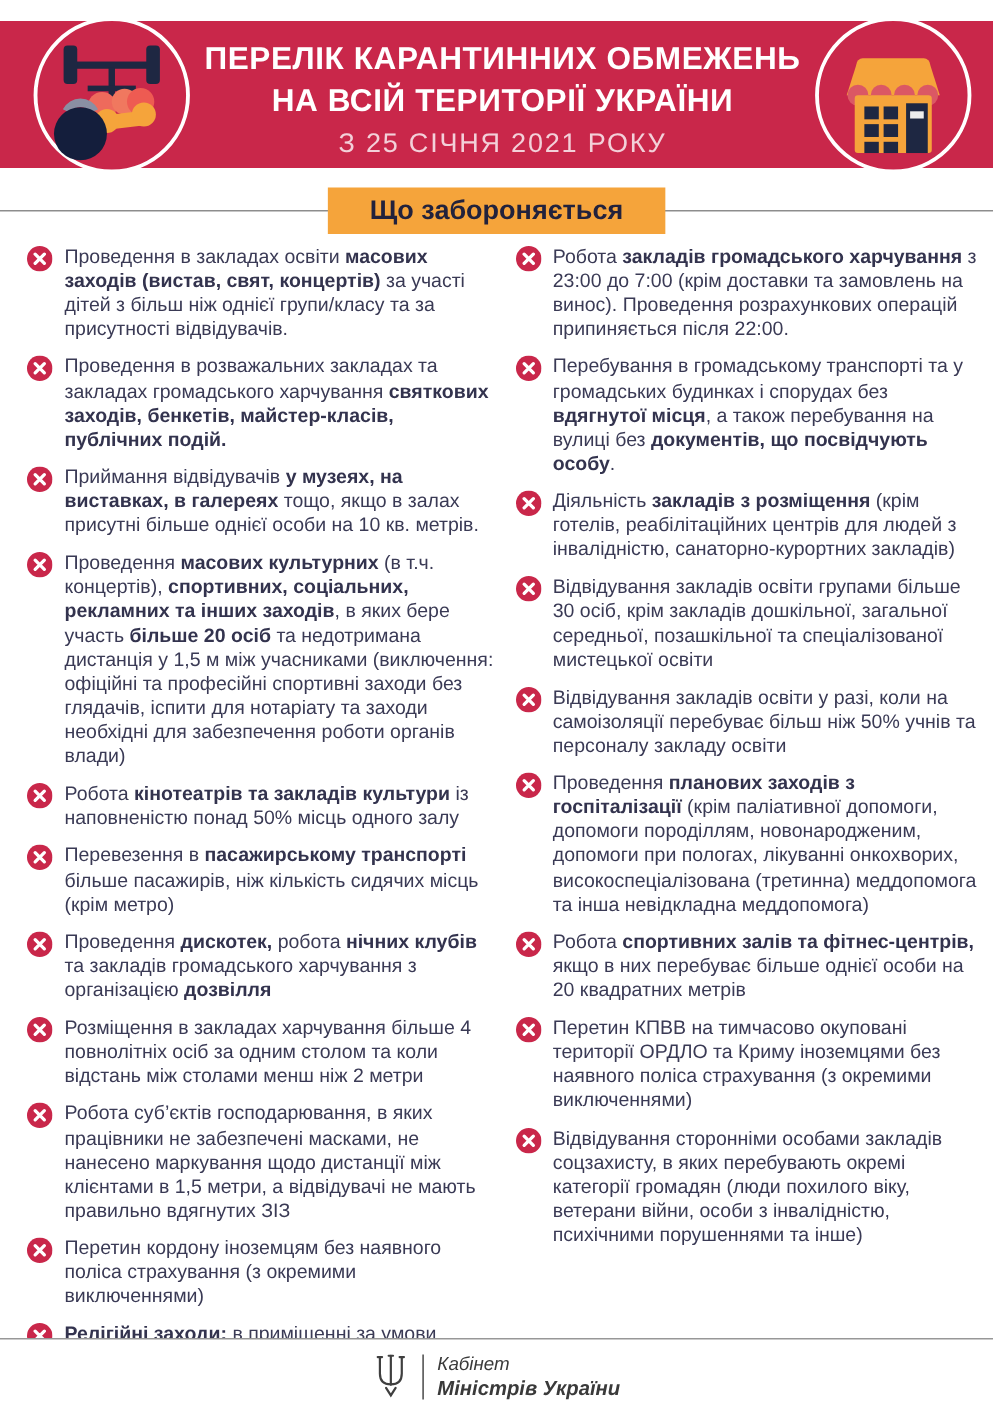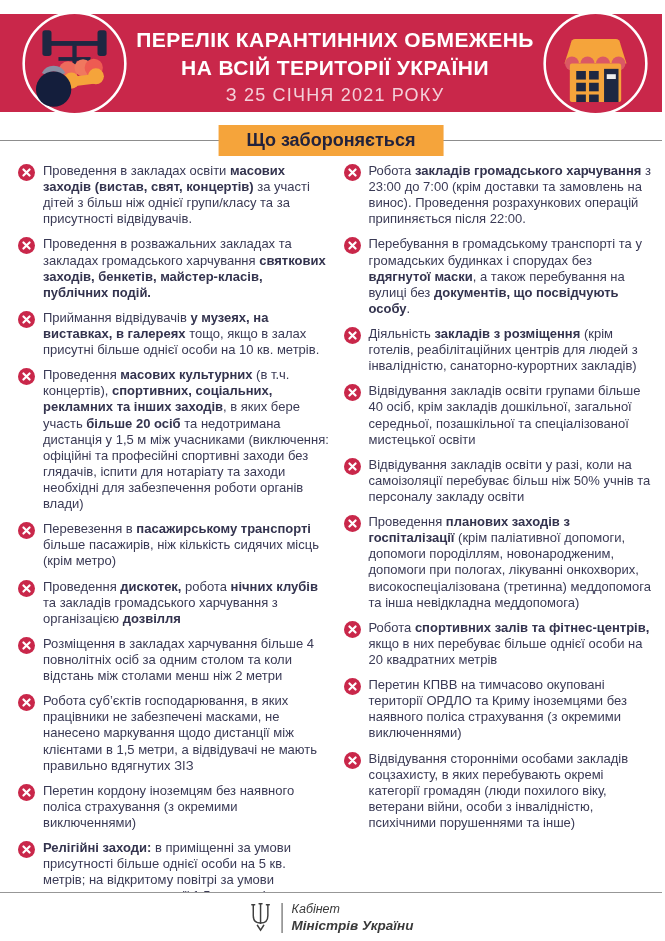--- a/index.html
+++ b/index.html
@@ -138,20 +138,27 @@
               <circle cx="10" cy="10" r="10" fill="var(--icon-crimson)"></circle>
               <path d="M6.4 6.4 L13.6 13.6 M13.6 6.4 L6.4 13.6" stroke="#fff" stroke-width="2.6" stroke-linecap="round"></path>
             </svg></span>
           <span class="itext"><span>Проведення </span><b>масових культурних</b><span> (в т.ч. концертів), </span><b>спортивних, соціальних, рекламних та інших заходів</b><span>, в яких бере участь </span><b>більше 20 осіб</b><span> та недотримана дистанція у 1,5 м між учасниками (виключення: офіційні та професійні спортивні заходи без глядачів, іспити для нотаріату та заходи необхідні для забезпечення роботи органів влади)</span></span>
         </div>
         <div class="item">
           <span class="xicon"><svg viewBox="0 0 20 20" width="17" height="17">
               <circle cx="10" cy="10" r="10" fill="var(--icon-crimson)"></circle>
               <path d="M6.4 6.4 L13.6 13.6 M13.6 6.4 L6.4 13.6" stroke="#fff" stroke-width="2.6" stroke-linecap="round"></path>
             </svg></span>
+          <span class="itext"><span>Робота </span><b>кінотеатрів та закладів культури</b><span> із наповненістю понад 50% місць одного залу</span></span>
+        </div>
+        <div class="item">
+          <span class="xicon"><svg viewBox="0 0 20 20" width="17" height="17">
+              <circle cx="10" cy="10" r="10" fill="var(--icon-crimson)"></circle>
+              <path d="M6.4 6.4 L13.6 13.6 M13.6 6.4 L6.4 13.6" stroke="#fff" stroke-width="2.6" stroke-linecap="round"></path>
+            </svg></span>
           <span class="itext"><span>Перевезення в </span><b>пасажирському транспорті</b><span> більше пасажирів, ніж кількість сидячих місць (крім метро)</span></span>
         </div>
         <div class="item">
           <span class="xicon"><svg viewBox="0 0 20 20" width="17" height="17">
               <circle cx="10" cy="10" r="10" fill="var(--icon-crimson)"></circle>
               <path d="M6.4 6.4 L13.6 13.6 M13.6 6.4 L6.4 13.6" stroke="#fff" stroke-width="2.6" stroke-linecap="round"></path>
             </svg></span>
           <span class="itext"><span>Проведення </span><b>дискотек,</b><span> робота </span><b>нічних клубів</b><span> та закладів громадського харчування з організацією </span><b>дозвілля</b></span>
         </div>
         <div class="item">
@@ -189,35 +196,35 @@
               <circle cx="10" cy="10" r="10" fill="var(--icon-crimson)"></circle>
               <path d="M6.4 6.4 L13.6 13.6 M13.6 6.4 L6.4 13.6" stroke="#fff" stroke-width="2.6" stroke-linecap="round"></path>
             </svg></span>
           <span class="itext"><span>Робота </span><b>закладів громадського харчування</b><span> з 23:00 до 7:00 (крім доставки та замовлень на винос). Проведення розрахункових операцій припиняється після 22:00.</span></span>
         </div>
         <div class="item">
           <span class="xicon"><svg viewBox="0 0 20 20" width="17" height="17">
               <circle cx="10" cy="10" r="10" fill="var(--icon-crimson)"></circle>
               <path d="M6.4 6.4 L13.6 13.6 M13.6 6.4 L6.4 13.6" stroke="#fff" stroke-width="2.6" stroke-linecap="round"></path>
             </svg></span>
-          <span class="itext"><span>Перебування в громадському транспорті та у громадських будинках і спорудах без </span><b>вдягнутої маски</b><span>, а також перебування на вулиці без </span><b>документів, що посвідчують особу</b><span>.</span></span>
+          <span class="itext"><span>Перебування в громадському транспорті та у громадських будинках і спорудах без </span><b>вдягнутої місця</b><span>, а також перебування на вулиці без </span><b>документів, що посвідчують особу</b><span>.</span></span>
         </div>
         <div class="item">
           <span class="xicon"><svg viewBox="0 0 20 20" width="17" height="17">
               <circle cx="10" cy="10" r="10" fill="var(--icon-crimson)"></circle>
               <path d="M6.4 6.4 L13.6 13.6 M13.6 6.4 L6.4 13.6" stroke="#fff" stroke-width="2.6" stroke-linecap="round"></path>
             </svg></span>
           <span class="itext"><span>Діяльність </span><b>закладів з розміщення</b><span> (крім готелів, реабілітаційних центрів для людей з інвалідністю, санаторно-курортних закладів)</span></span>
         </div>
         <div class="item">
           <span class="xicon"><svg viewBox="0 0 20 20" width="17" height="17">
               <circle cx="10" cy="10" r="10" fill="var(--icon-crimson)"></circle>
               <path d="M6.4 6.4 L13.6 13.6 M13.6 6.4 L6.4 13.6" stroke="#fff" stroke-width="2.6" stroke-linecap="round"></path>
             </svg></span>
-          <span class="itext"><span>Відвідування закладів освіти групами більше 40 осіб, крім закладів дошкільної, загальної середньої, позашкільної та спеціалізованої мистецької освіти</span></span>
+          <span class="itext"><span>Відвідування закладів освіти групами більше 30 осіб, крім закладів дошкільної, загальної середньої, позашкільної та спеціалізованої мистецької освіти</span></span>
         </div>
         <div class="item">
           <span class="xicon"><svg viewBox="0 0 20 20" width="17" height="17">
               <circle cx="10" cy="10" r="10" fill="var(--icon-crimson)"></circle>
               <path d="M6.4 6.4 L13.6 13.6 M13.6 6.4 L6.4 13.6" stroke="#fff" stroke-width="2.6" stroke-linecap="round"></path>
             </svg></span>
           <span class="itext"><span>Відвідування закладів освіти у разі, коли на самоізоляції перебуває більш ніж 50% учнів та персоналу закладу освіти</span></span>
         </div>
         <div class="item">
           <span class="xicon"><svg viewBox="0 0 20 20" width="17" height="17">

